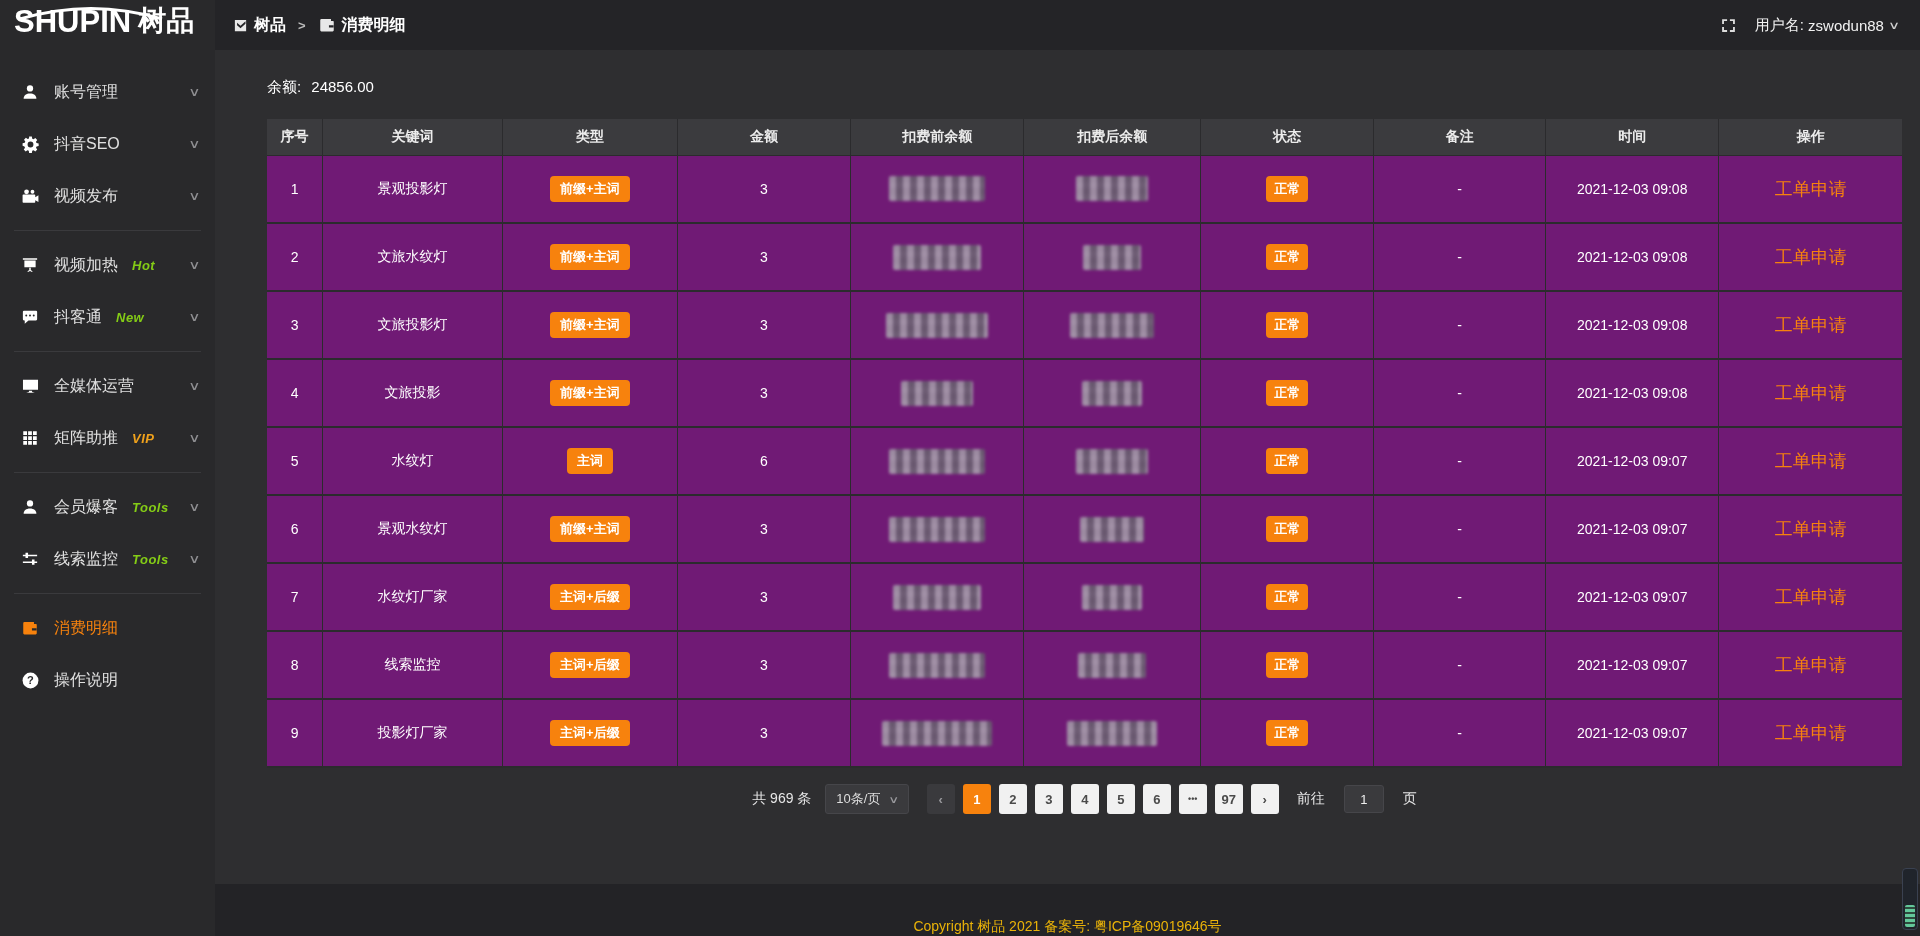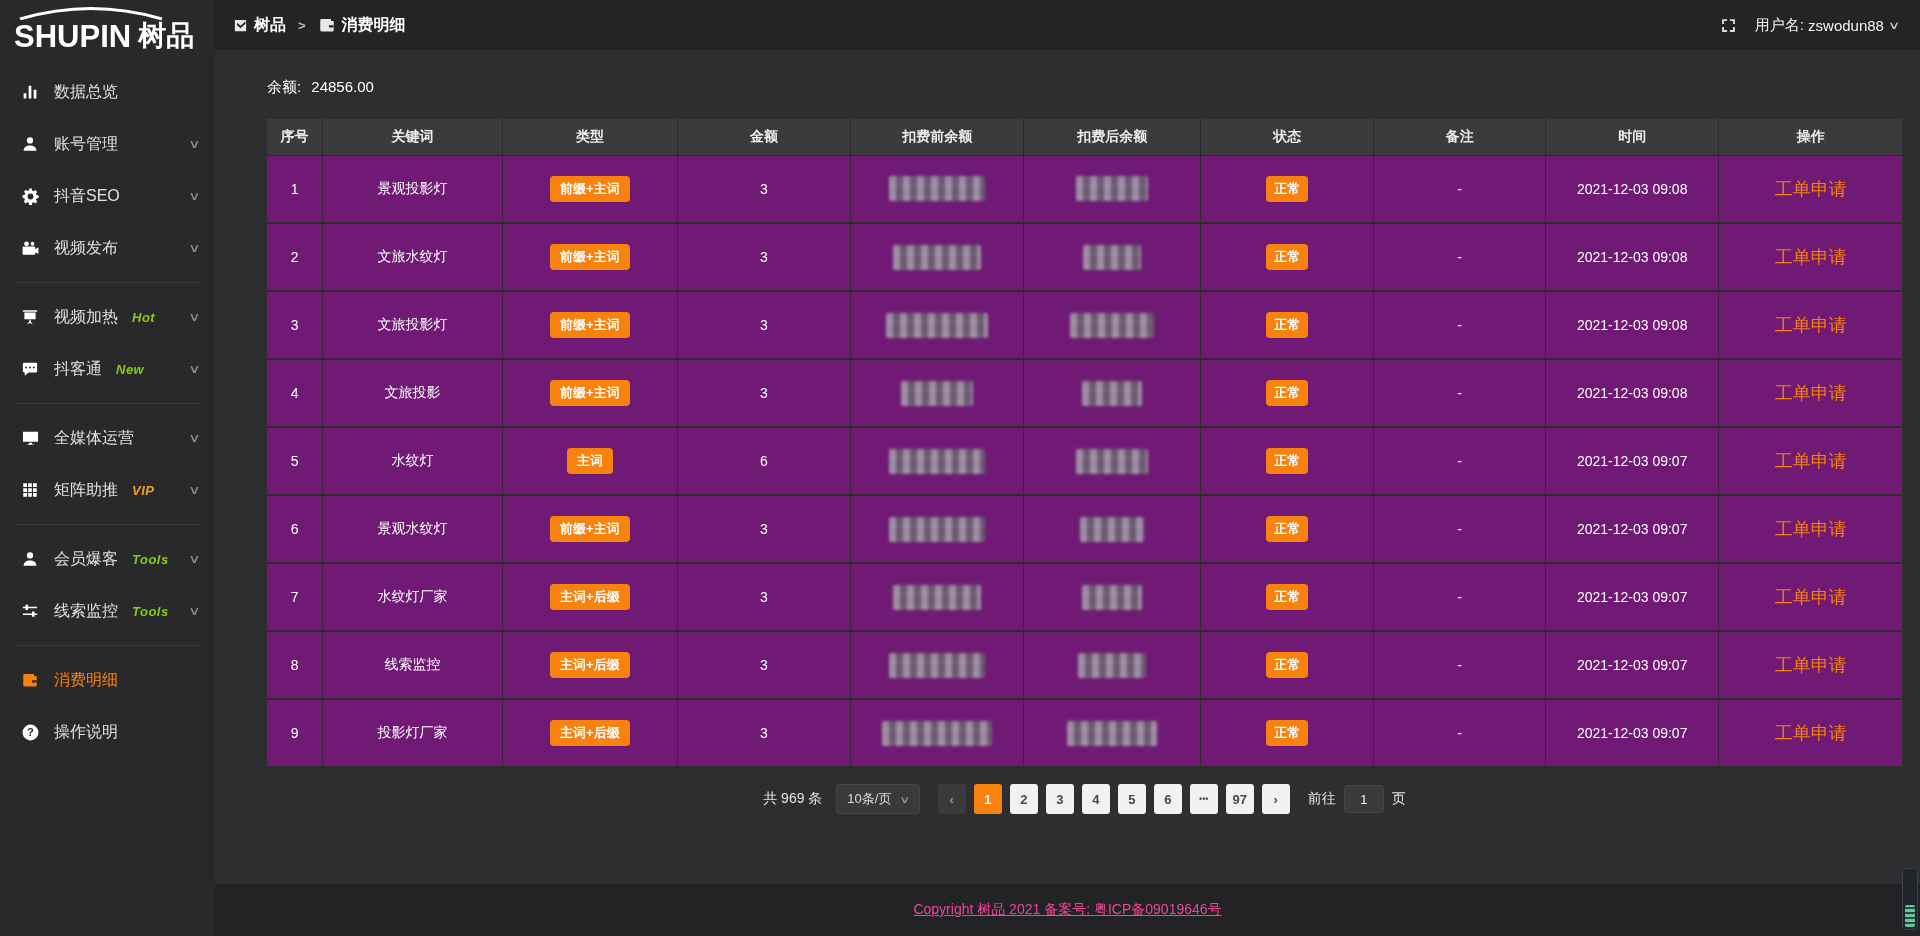--- a/index.html
+++ b/index.html
@@ -2,21 +2,21 @@
 <html><head>
 <meta charset="utf-8">
 <style>
   * { margin:0; padding:0; box-sizing:border-box; }
   html,body { width:1920px; height:936px; overflow:hidden; }
   body { font-family:"Liberation Sans","DejaVu Sans",sans-serif; background:#2e2e30; color:#e8e8e8; }
   .app { display:flex; width:1920px; height:936px; }
 
   
   .sidebar { width:215px; flex-shrink:0; background:#29292b; display:flex; flex-direction:column; }
-  .logo { height:56px; display:flex; align-items:flex-end; padding:6px 0 4px 14px; position:relative; }
+  .logo { height:56px; display:flex; padding:6px 0 4px 14px; position:relative; }
   .logo-arc { position:absolute; top:6px; left:16px; }
   .logo-en { font-size:31px; font-weight:900; color:#fff; letter-spacing:0px; transform:scaleY(1.02); line-height:1; }
   .logo-cn { font-size:28px; font-weight:900; color:#fff; margin-left:7px; line-height:1.1; }
   .menu { padding-top:10px; display:flex; flex-direction:column; }
   .menu-item { height:52px; display:flex; align-items:center; padding:0 16px 0 20px; color:#e0e0e0; font-size:16px; cursor:pointer; }
   .menu-item .mi-icon { width:20px; height:20px; margin-right:14px; display:flex; align-items:center; justify-content:center; color:#fff; flex-shrink:0; }
   .menu-item.active { color:#f7820d; }
   .menu-item.active .mi-icon { color:#f7820d; }
   .mi-label { white-space:nowrap; }
   .mi-badge { font-style:italic; font-weight:bold; font-size:13px; margin-left:14px; letter-spacing:.5px; }
@@ -56,53 +56,45 @@
     filter:blur(1.6px); opacity:.85; }
 
   
   .pagination { display:flex; align-items:center; justify-content:center; gap:8px; margin-top:16px; font-size:14px; color:#e6e6e6; }
   .pg-total { margin-right:6px; }
   .pg-size { background:#3a3a3d; border:1px solid #46464a; border-radius:3px; height:30px; display:flex; align-items:center; padding:0 10px; gap:10px; cursor:pointer; color:#ddd; font-size:13px; margin-right:10px; }
   .pg-size .s-chevron { color:#9a9a9e; font-size:10px; transform:scaleX(1.5); }
   .pg-btn { min-width:28px; height:30px; padding:0 4px; border-radius:3px; background:#f1f1f1; color:#4a4a4a; font-size:13px; font-weight:bold; display:flex; align-items:center; justify-content:center; cursor:pointer; }
   .pg-btn.dark { background:#3a3a3d; color:#9a9a9e; }
   .pg-btn.active { background:#f7820d; color:#fff; }
-  .pg-goto { display:flex; align-items:center; gap:8px; margin-left:10px; }
+  .pg-goto { display:flex; align-items:center; gap:19px; margin-left:10px; }
   .pg-goto input { width:40px; height:28px; background:#3a3a3d; border:1px solid #46464a; border-radius:3px; color:#eee; text-align:center; font-size:13px; font-family:inherit; }
 
   
-  .footer { height:52px; background:#232326; display:flex; align-items:center; justify-content:center; font-size:14px; color:#ec4899; flex-shrink:0; position:relative;text-decoration:underline; }
+  .footer { height:52px; background:#232326; display:flex; align-items:flex-end; justify-content:center; font-size:14px; color:#eab308; flex-shrink:0; position:relative; }
   .float-widget { position:absolute; right:2px; bottom:6px; width:16px; height:62px; background:#20242b; border:1px solid #3a4150; border-radius:4px; display:flex; flex-direction:column; justify-content:flex-end; padding:2px; }
   .float-widget .fw-green { height:22px; border-radius:2px;
     background:repeating-linear-gradient(0deg,#63c79a 0 3px,#2e4a3e 3px 5px); }
 
   svg { display:block; }
 </style>
 </head>
 <body>
 
 <div class="app">
 
   <aside class="sidebar">
     <div class="logo">
       <svg class="logo-arc" width="150" height="14" viewBox="0 0 150 14">
         <path d="M4 13 Q75 -8 146 13" fill="none" stroke="#ffffff" stroke-width="3"></path>
       </svg>
       <span class="logo-en">SHUPIN</span>
       <span class="logo-cn">树品</span>
     </div>
     <nav class="menu" id="menu">
-        <div class="menu-item">
-          <span class="mi-icon">
-            <svg width="18" height="18" viewBox="0 0 24 24" fill="currentColor">
-              <path d="M3.5 20.5v-7h3.6v7zM10.2 20.5v-17h3.6v17zM16.9 20.5V9h3.6v11.5z"></path>
-            </svg>
-          </span>
-          <span class="mi-label">数据总览</span>
-        </div>
         <div class="menu-item">
           <span class="mi-icon">
             <svg width="18" height="18" viewBox="0 0 24 24" fill="currentColor">
               <circle cx="12" cy="7.2" r="4.2"></circle>
               <path d="M3.5 21c0-4.6 3.8-7 8.5-7s8.5 2.4 8.5 7z"></path>
             </svg>
           </span>
           <span class="mi-label">账号管理</span>
           <span class="mi-chevron">∨</span>
         </div>

